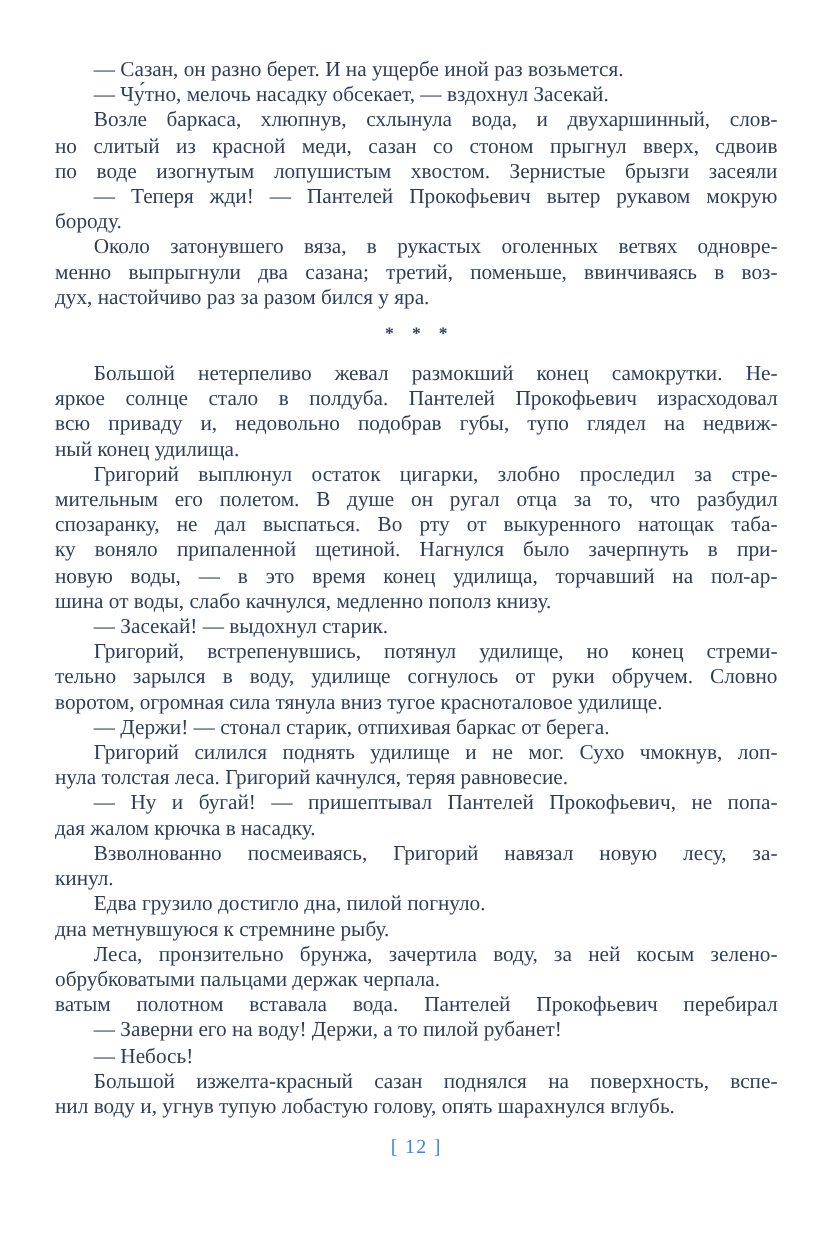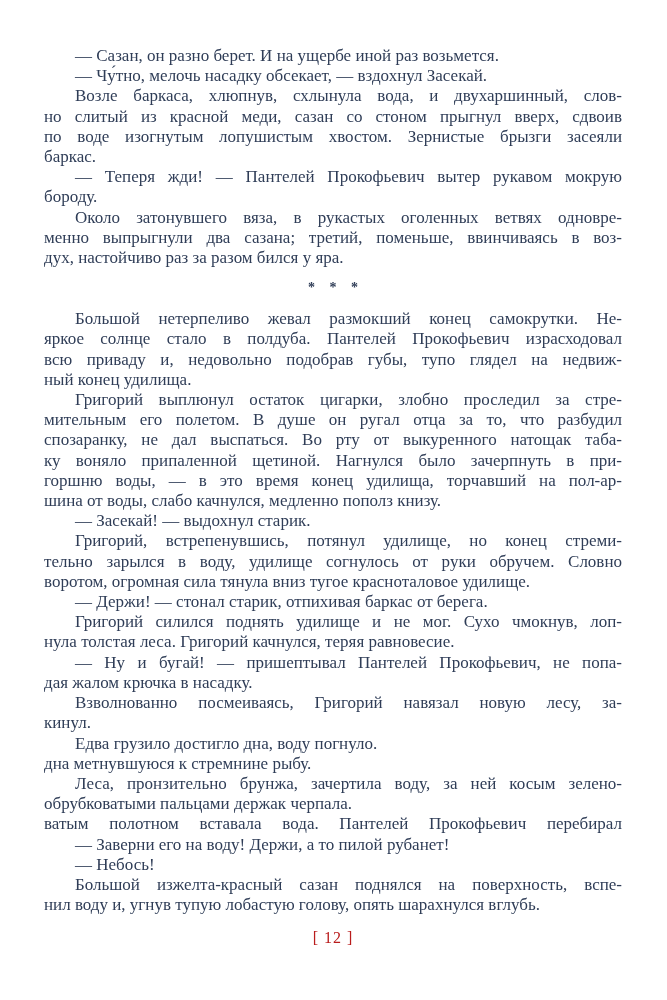--- a/index.html
+++ b/index.html
@@ -47,41 +47,40 @@
     font-size: 14px;
     line-height: 20px;
     word-spacing: 11px;
     margin: 10px 0 11px 0;
     color: #2f3d57;
   }
   .page-footer {
     text-align: center;
     font-size: 16px;
     margin-top: 13px;
-    color: #b91c1c;
+    color: #3b82f6;
     letter-spacing: 1px;
   }
 </style>
 </head>
 <body style="background: rgb(255, 255, 255);">
 
 <div class="book-page">
   <div class="page-text" style="color: rgb(47, 61, 87);">
 
     <div class="paragraph">
         <div class="line first">— Сазан, он разно берет. И на ущербе иной раз возьмется.</div>
       </div>
       <div class="paragraph">
         <div class="line first">— Чу́тно, мелочь насадку обсекает, — вздохнул Засекай.</div>
       </div>
       <div class="paragraph">
         <div class="line first fill">Возле баркаса, хлюпнув, схлынула вода, и двухаршинный, слов-</div>
         <div class="line fill">но слитый из красной меди, сазан со стоном прыгнул вверх, сдвоив</div>
         <div class="line fill">по воде изогнутым лопушистым хвостом. Зернистые брызги засеяли</div>
-        <div class="line">баркас.</div>
       </div>
       <div class="paragraph">
         <div class="line first fill">— Теперя жди! — Пантелей Прокофьевич вытер рукавом мокрую</div>
         <div class="line">бороду.</div>
       </div>
       <div class="paragraph">
         <div class="line first fill">Около затонувшего вяза, в рукастых оголенных ветвях одновре-</div>
         <div class="line fill">менно выпрыгнули два сазана; третий, поменьше, ввинчиваясь в воз-</div>
         <div class="line">дух, настойчиво раз за разом бился у яра.</div>
       </div>
@@ -90,21 +89,21 @@
         <div class="line first fill">Большой нетерпеливо жевал размокший конец самокрутки. Не-</div>
         <div class="line fill">яркое солнце стало в полдуба. Пантелей Прокофьевич израсходовал</div>
         <div class="line fill">всю приваду и, недовольно подобрав губы, тупо глядел на недвиж-</div>
         <div class="line">ный конец удилища.</div>
       </div>
       <div class="paragraph">
         <div class="line first fill">Григорий выплюнул остаток цигарки, злобно проследил за стре-</div>
         <div class="line fill">мительным его полетом. В душе он ругал отца за то, что разбудил</div>
         <div class="line fill">спозаранку, не дал выспаться. Во рту от выкуренного натощак таба-</div>
         <div class="line fill">ку воняло припаленной щетиной. Нагнулся было зачерпнуть в при-</div>
-        <div class="line fill">горшню воды, — в это время конец удилища, торчавший на пол-ар-</div>
+        <div class="line fill">новую воды, — в это время конец удилища, торчавший на пол-ар-</div>
         <div class="line">шина от воды, слабо качнулся, медленно пополз книзу.</div>
       </div>
       <div class="paragraph">
         <div class="line first">— Засекай! — выдохнул старик.</div>
       </div>
       <div class="paragraph">
         <div class="line first fill">Григорий, встрепенувшись, потянул удилище, но конец стреми-</div>
         <div class="line fill">тельно зарылся в воду, удилище согнулось от руки обручем. Словно</div>
         <div class="line">воротом, огромная сила тянула вниз тугое красноталовое удилище.</div>
       </div>
@@ -117,21 +116,21 @@
       </div>
       <div class="paragraph">
         <div class="line first fill">— Ну и бугай! — пришептывал Пантелей Прокофьевич, не попа-</div>
         <div class="line">дая жалом крючка в насадку.</div>
       </div>
       <div class="paragraph">
         <div class="line first fill">Взволнованно посмеиваясь, Григорий навязал новую лесу, за-</div>
         <div class="line">кинул.</div>
       </div>
       <div class="paragraph">
-        <div class="line first">Едва грузило достигло дна, воду погнуло.</div>
+        <div class="line first">Едва грузило достигло дна, пилой погнуло.</div>
       </div>
       <div class="paragraph">
         <div class="line">дна метнувшуюся к стремнине рыбу.</div>
       </div>
       <div class="paragraph">
         <div class="line first fill">Леса, пронзительно брунжа, зачертила воду, за ней косым зелено-</div>
         <div class="line">обрубковатыми пальцами держак черпала.</div>
         <div class="line fill">ватым полотном вставала вода. Пантелей Прокофьевич перебирал</div>
       </div>
       <div class="paragraph">

